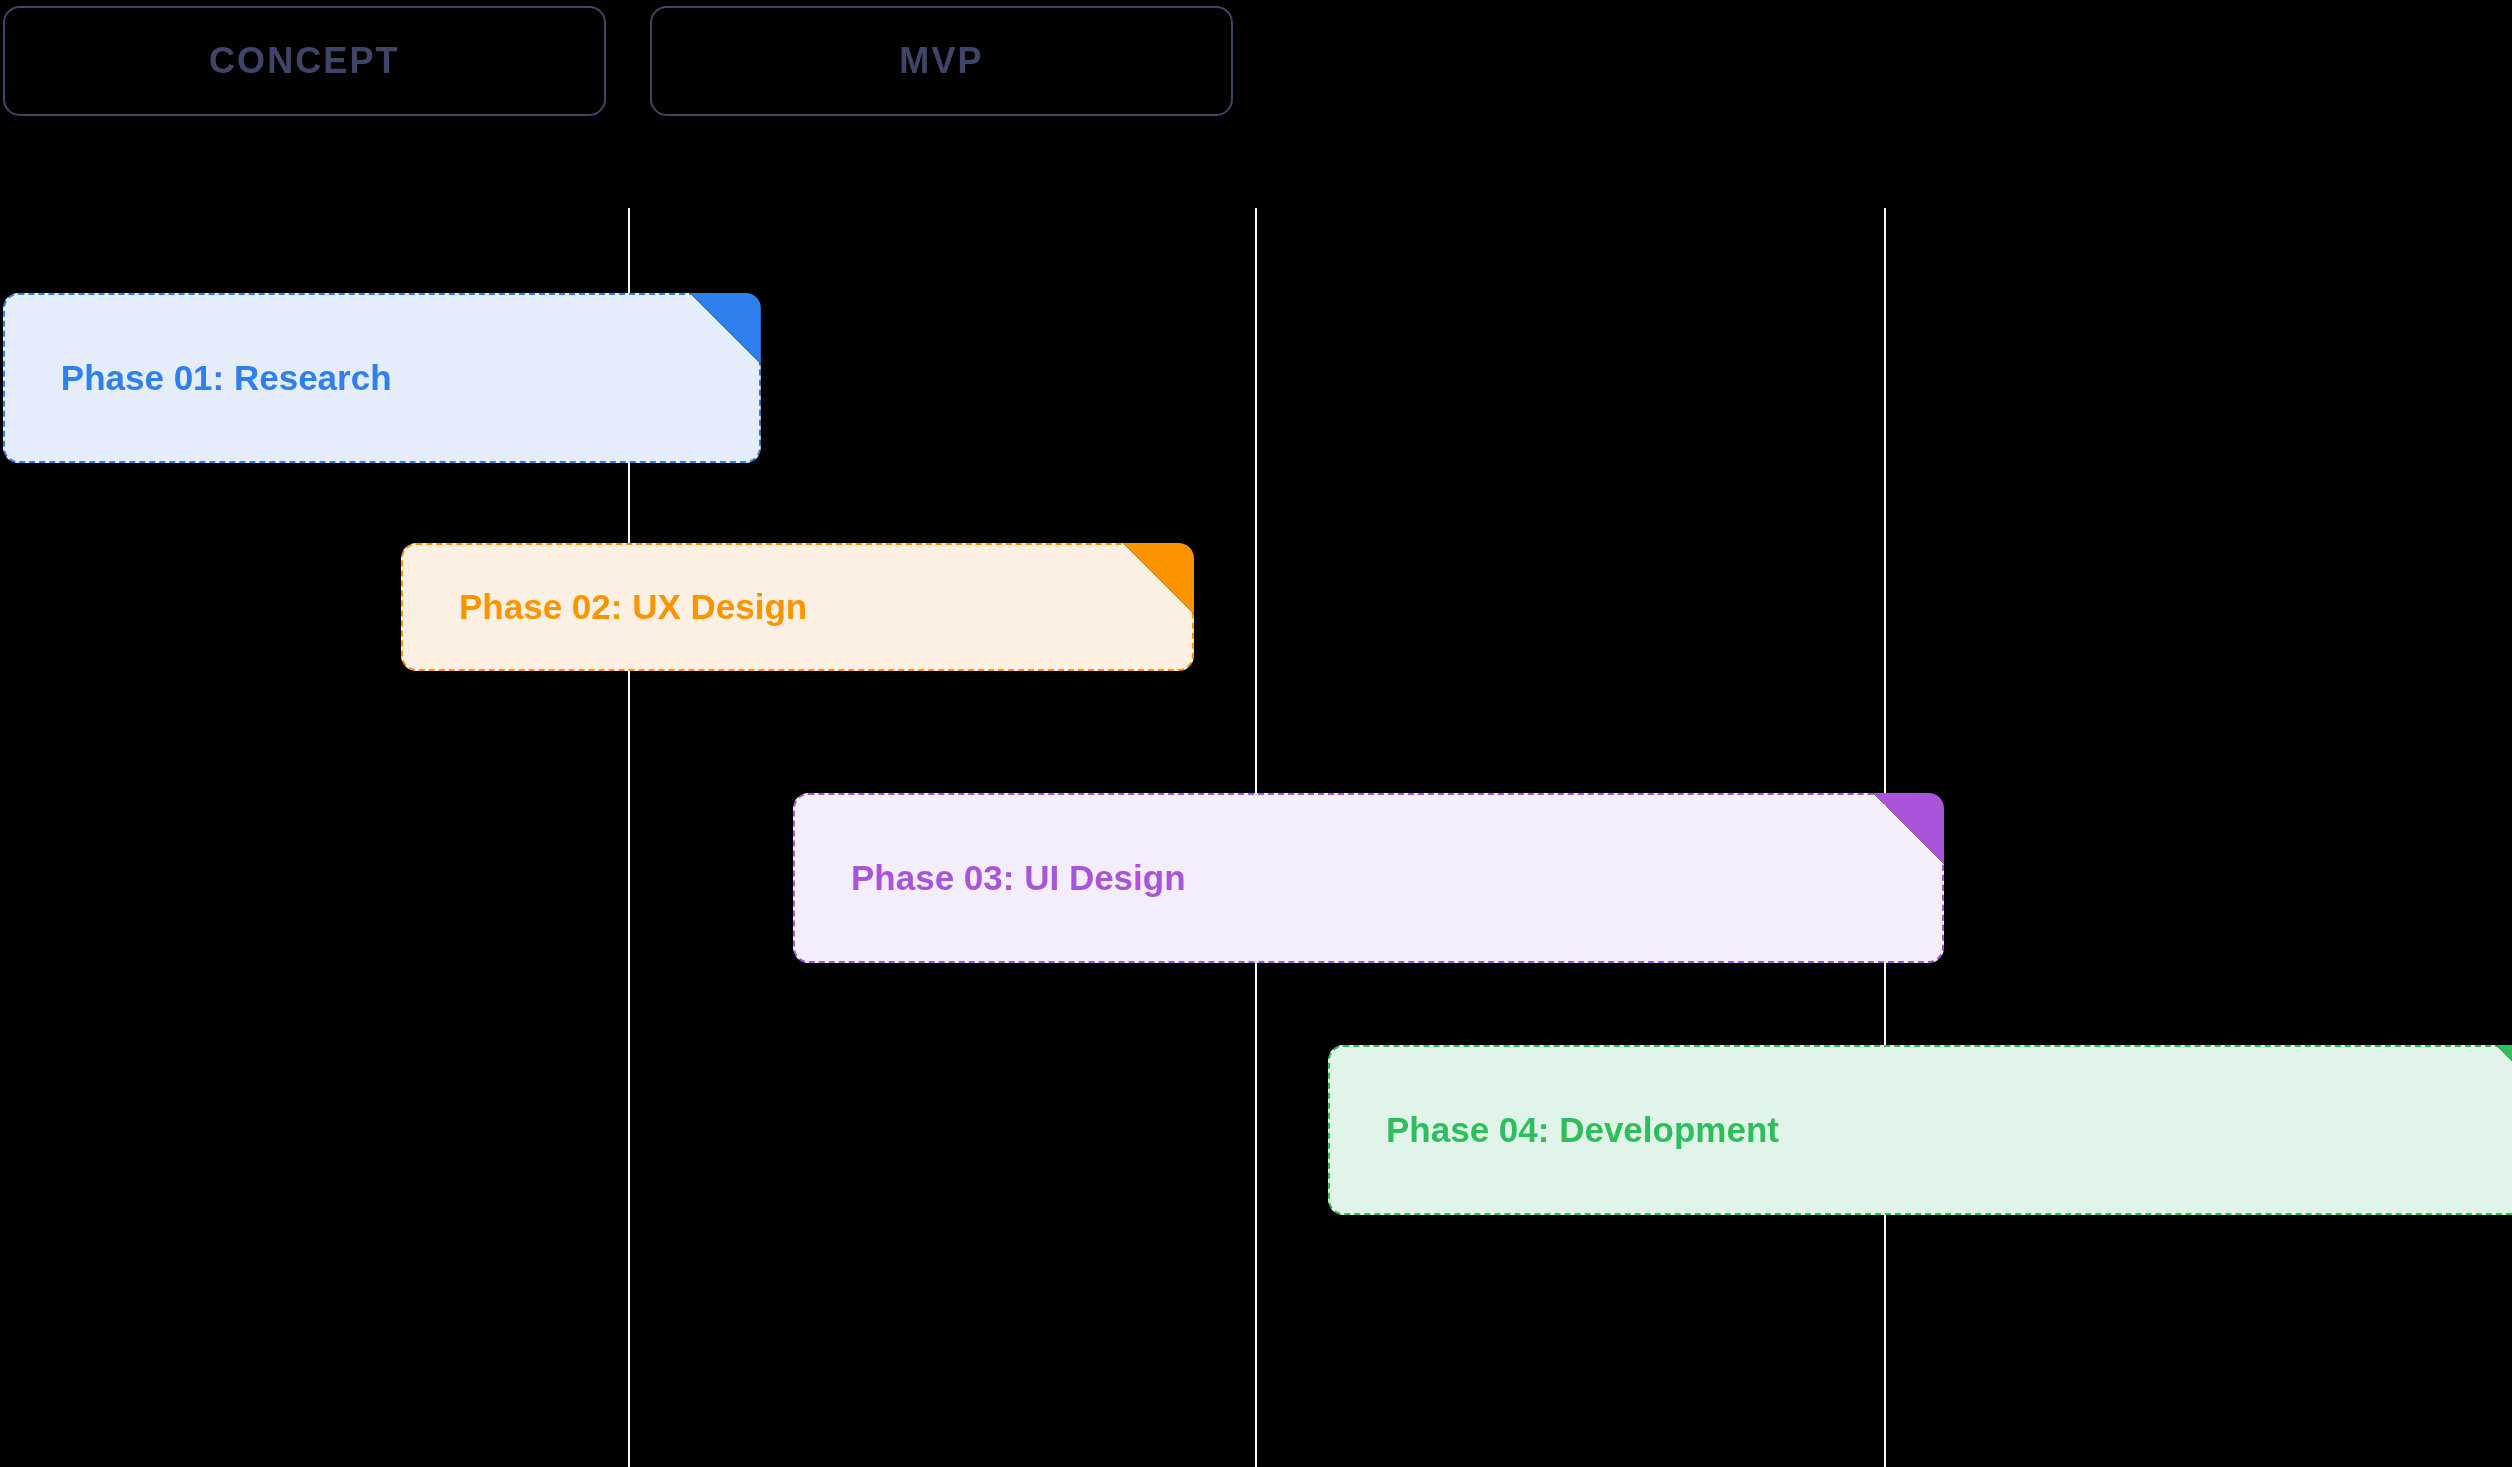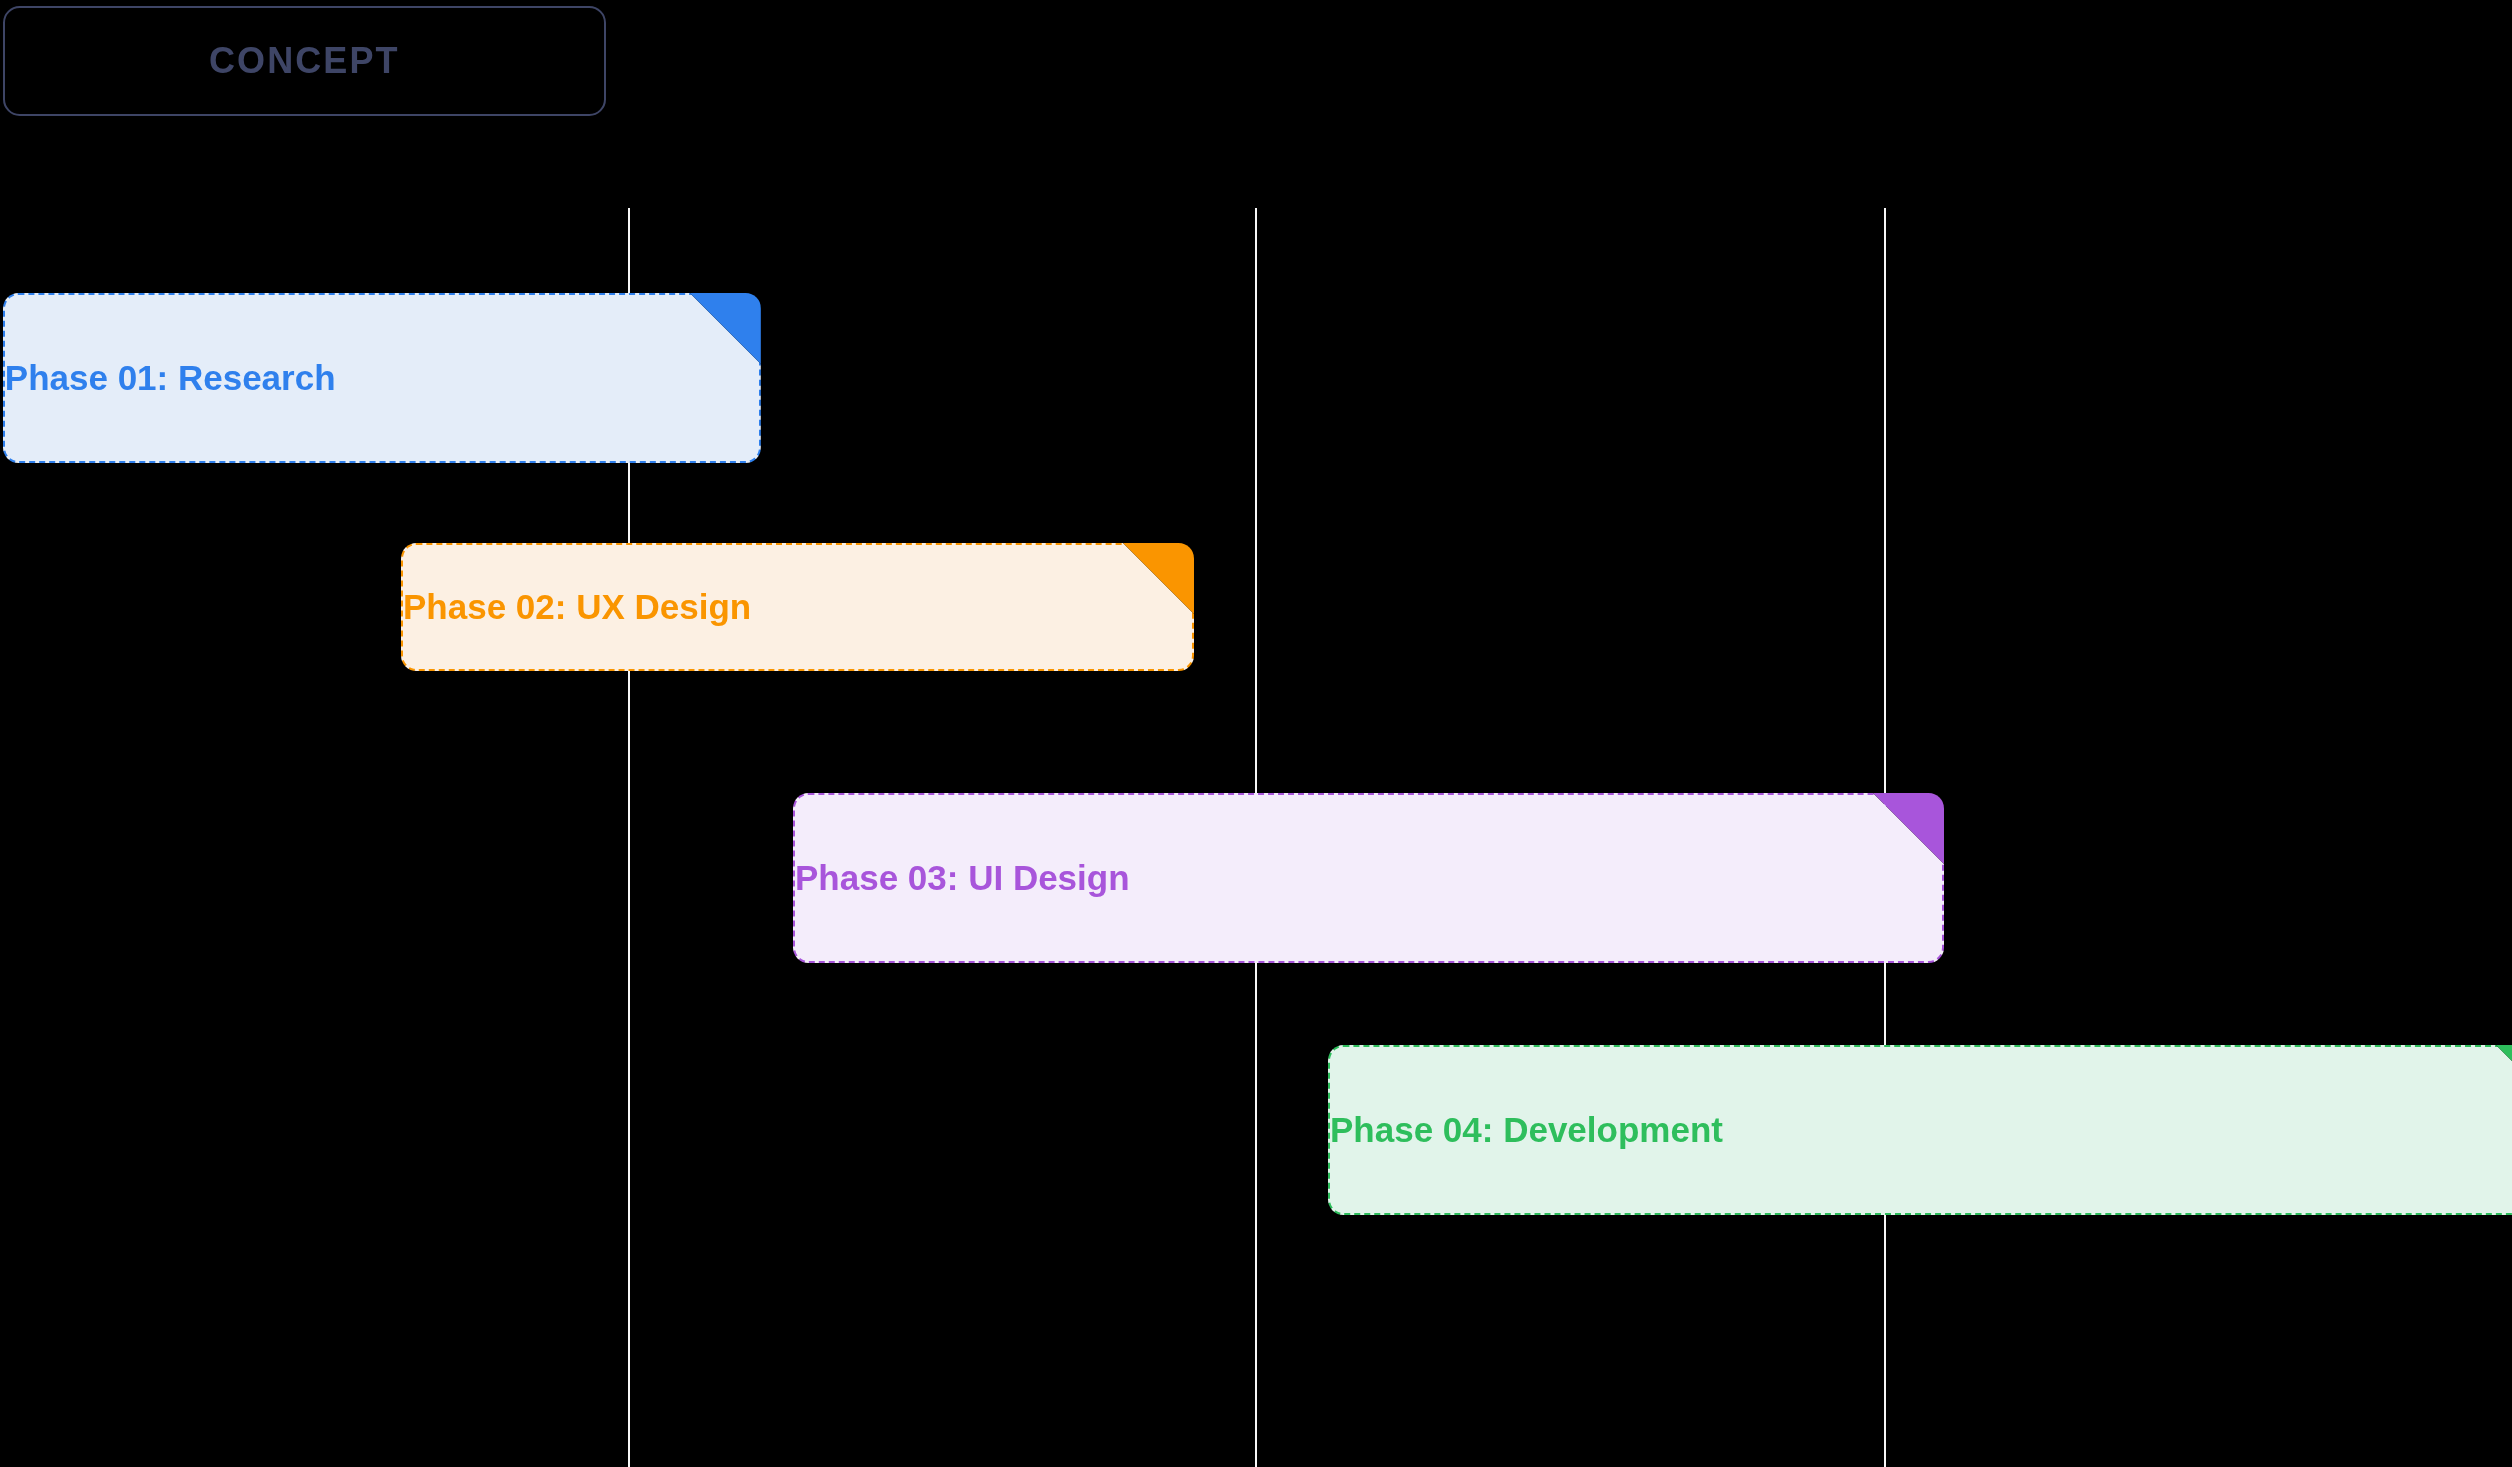--- a/index.html
+++ b/index.html
@@ -56,20 +56,21 @@
   }
   .phase .bar {
     position: absolute;
     inset: 0;
     background: var(--bg);
     border: 2.8px dashed var(--accent);
     border-radius: 15.4px;
     box-sizing: border-box;
     display: flex;
     align-items: center;
+    padding-left: 56px;
     
     clip-path: polygon(0 0, calc(100% - 71px) 0, 100% 71px, 100% 100%, 0 100%);
   }
   .phase .label {
     font-size: 35px;
     font-weight: bold;
     color: var(--accent);
     white-space: nowrap;
   }
   .phase .fold {
@@ -88,20 +89,23 @@
   .phase-3 { left: 793px; top: 793px; width: 1151px; height: 170px; }
   .phase-4 { left: 1328px; top: 1045px; width: 1239px; height: 170px; }
 </style>
 </head>
 <body>
 
 <div class="canvas">
 
   <div class="header-box header-concept">
     <span>CONCEPT</span>
+  </div>
+  <div class="header-box header-mvp">
+    <span>MVP</span>
   </div>
 
   <div class="vline vline-1" style="background: rgb(247, 247, 247);"></div>
   <div class="vline vline-2" style="background: rgb(247, 247, 247);"></div>
   <div class="vline vline-3" style="background: rgb(247, 247, 247);"></div>
 
   <div class="phase phase-1" style="--accent: #2F80ED; --bg: #E4EDF9;">
     <div class="bar">
       <span class="label">Phase 01: Research</span>
     </div>

